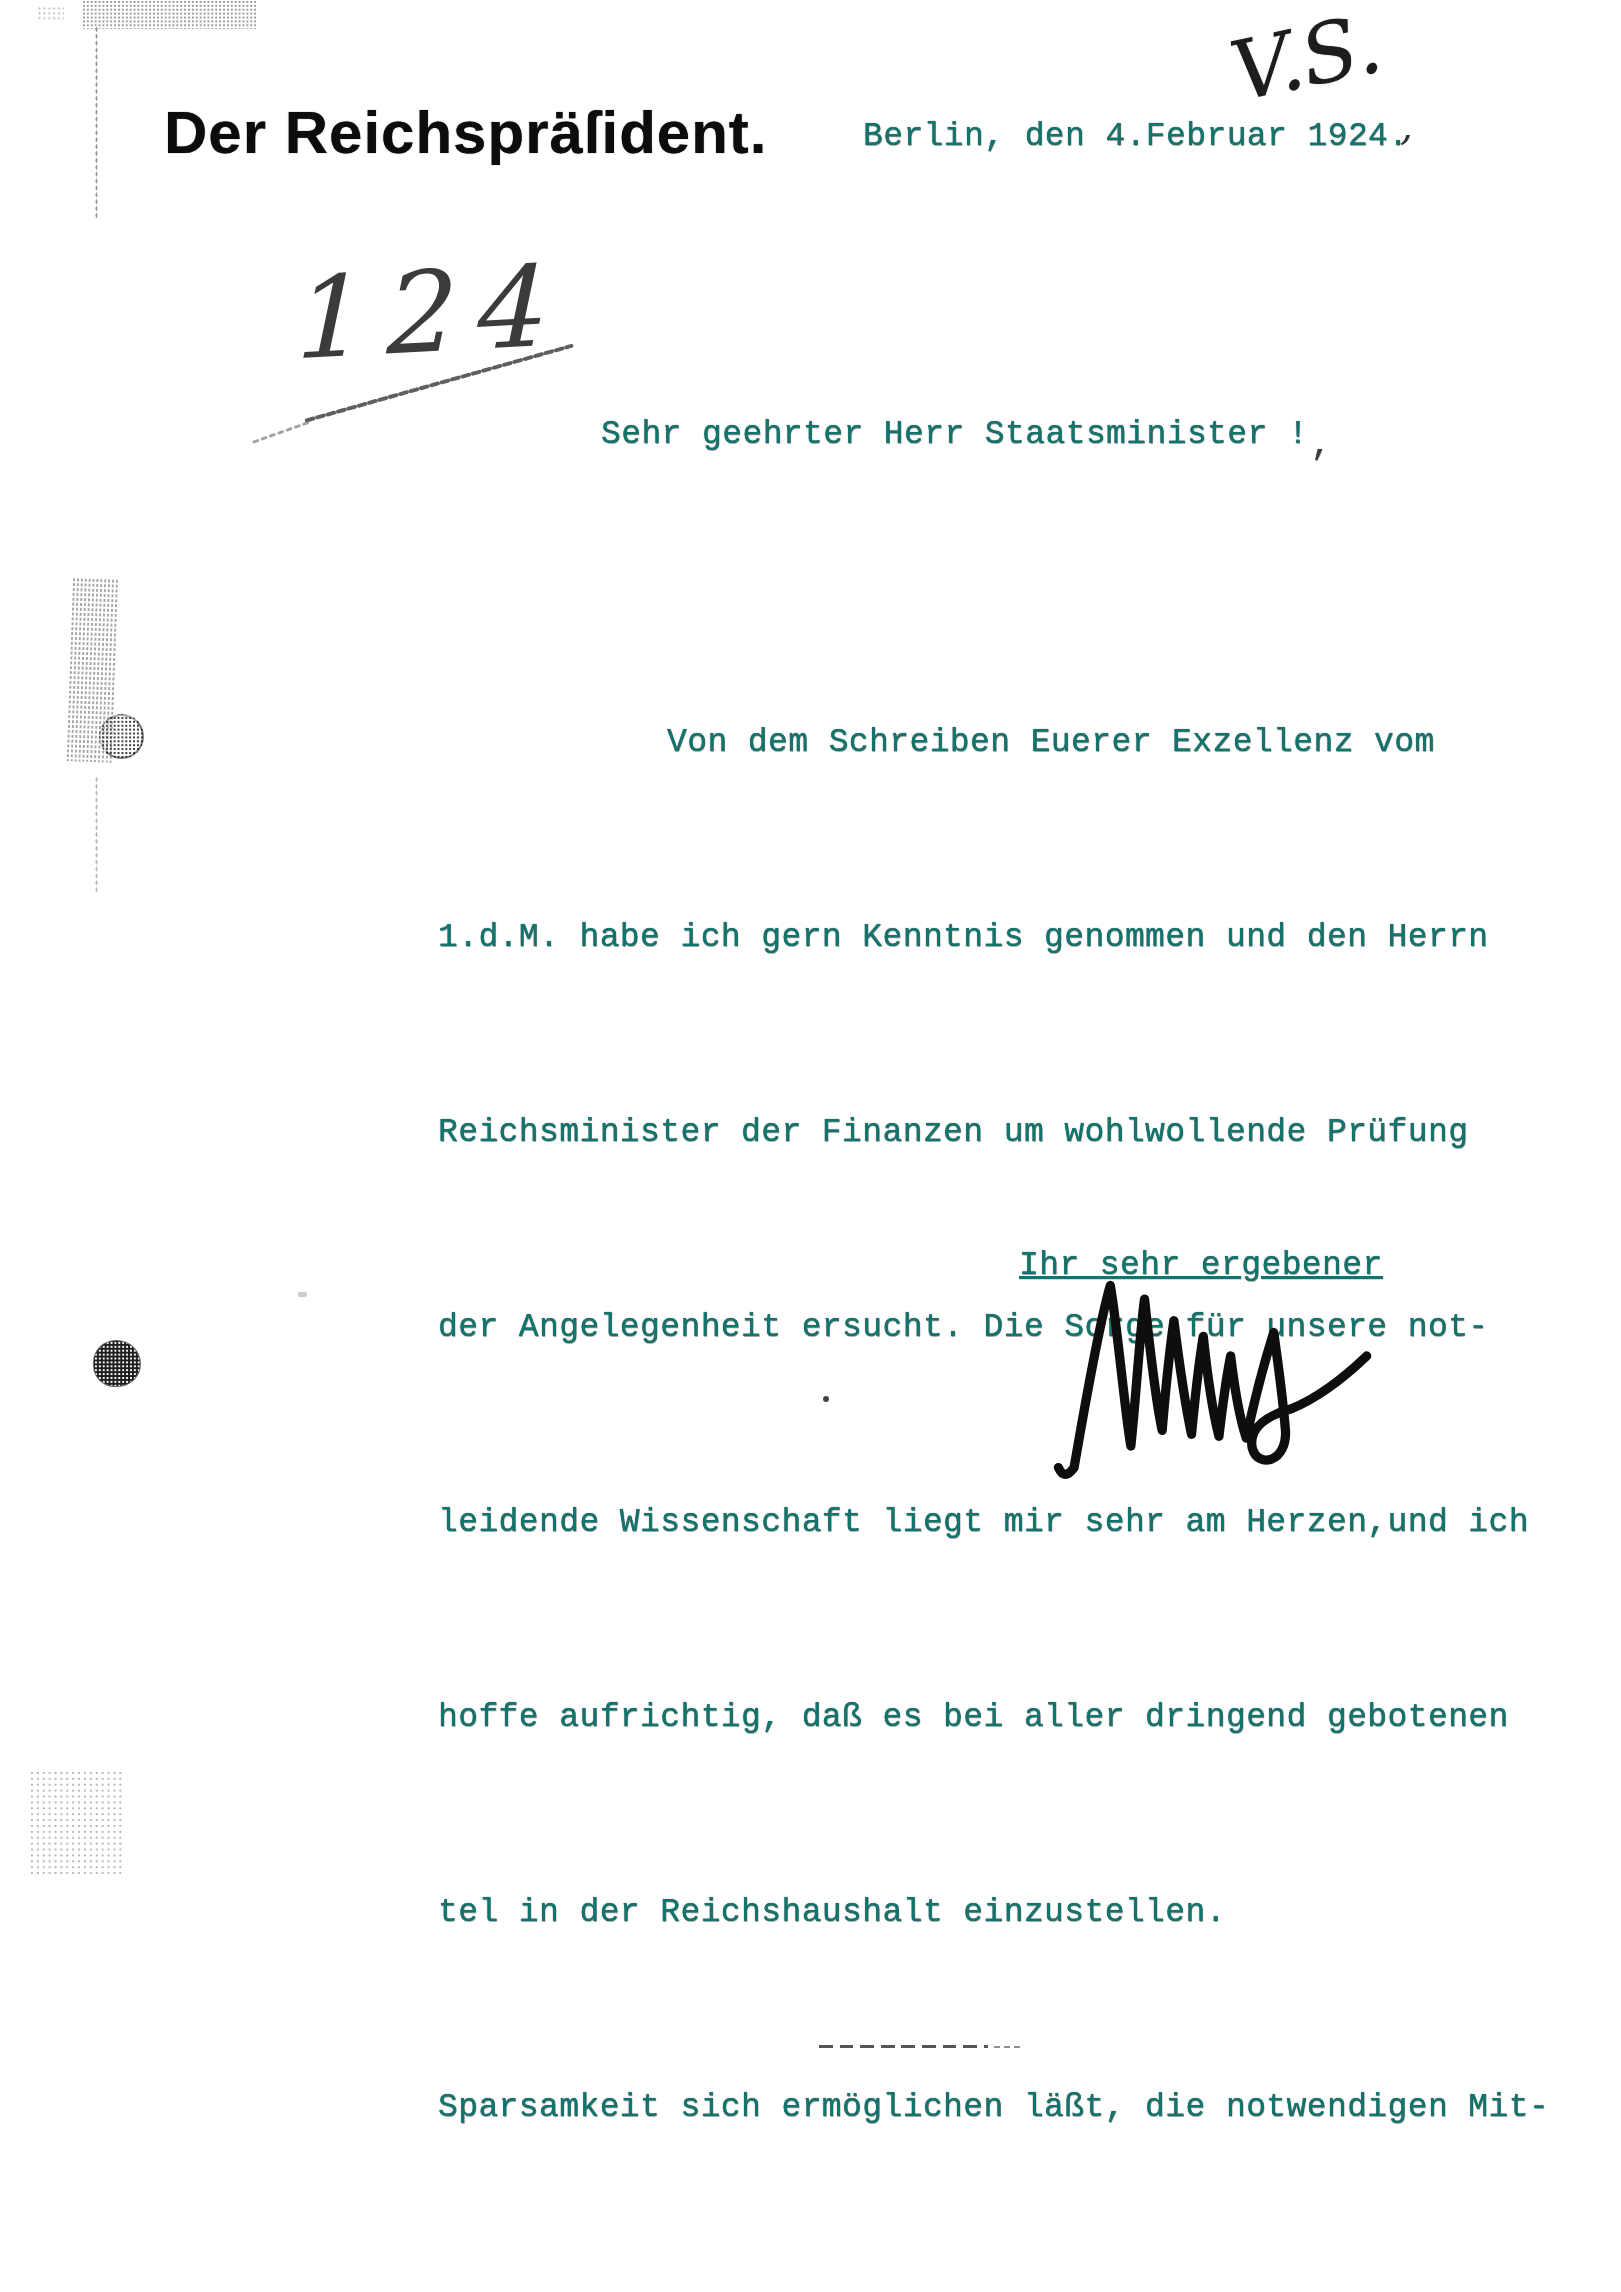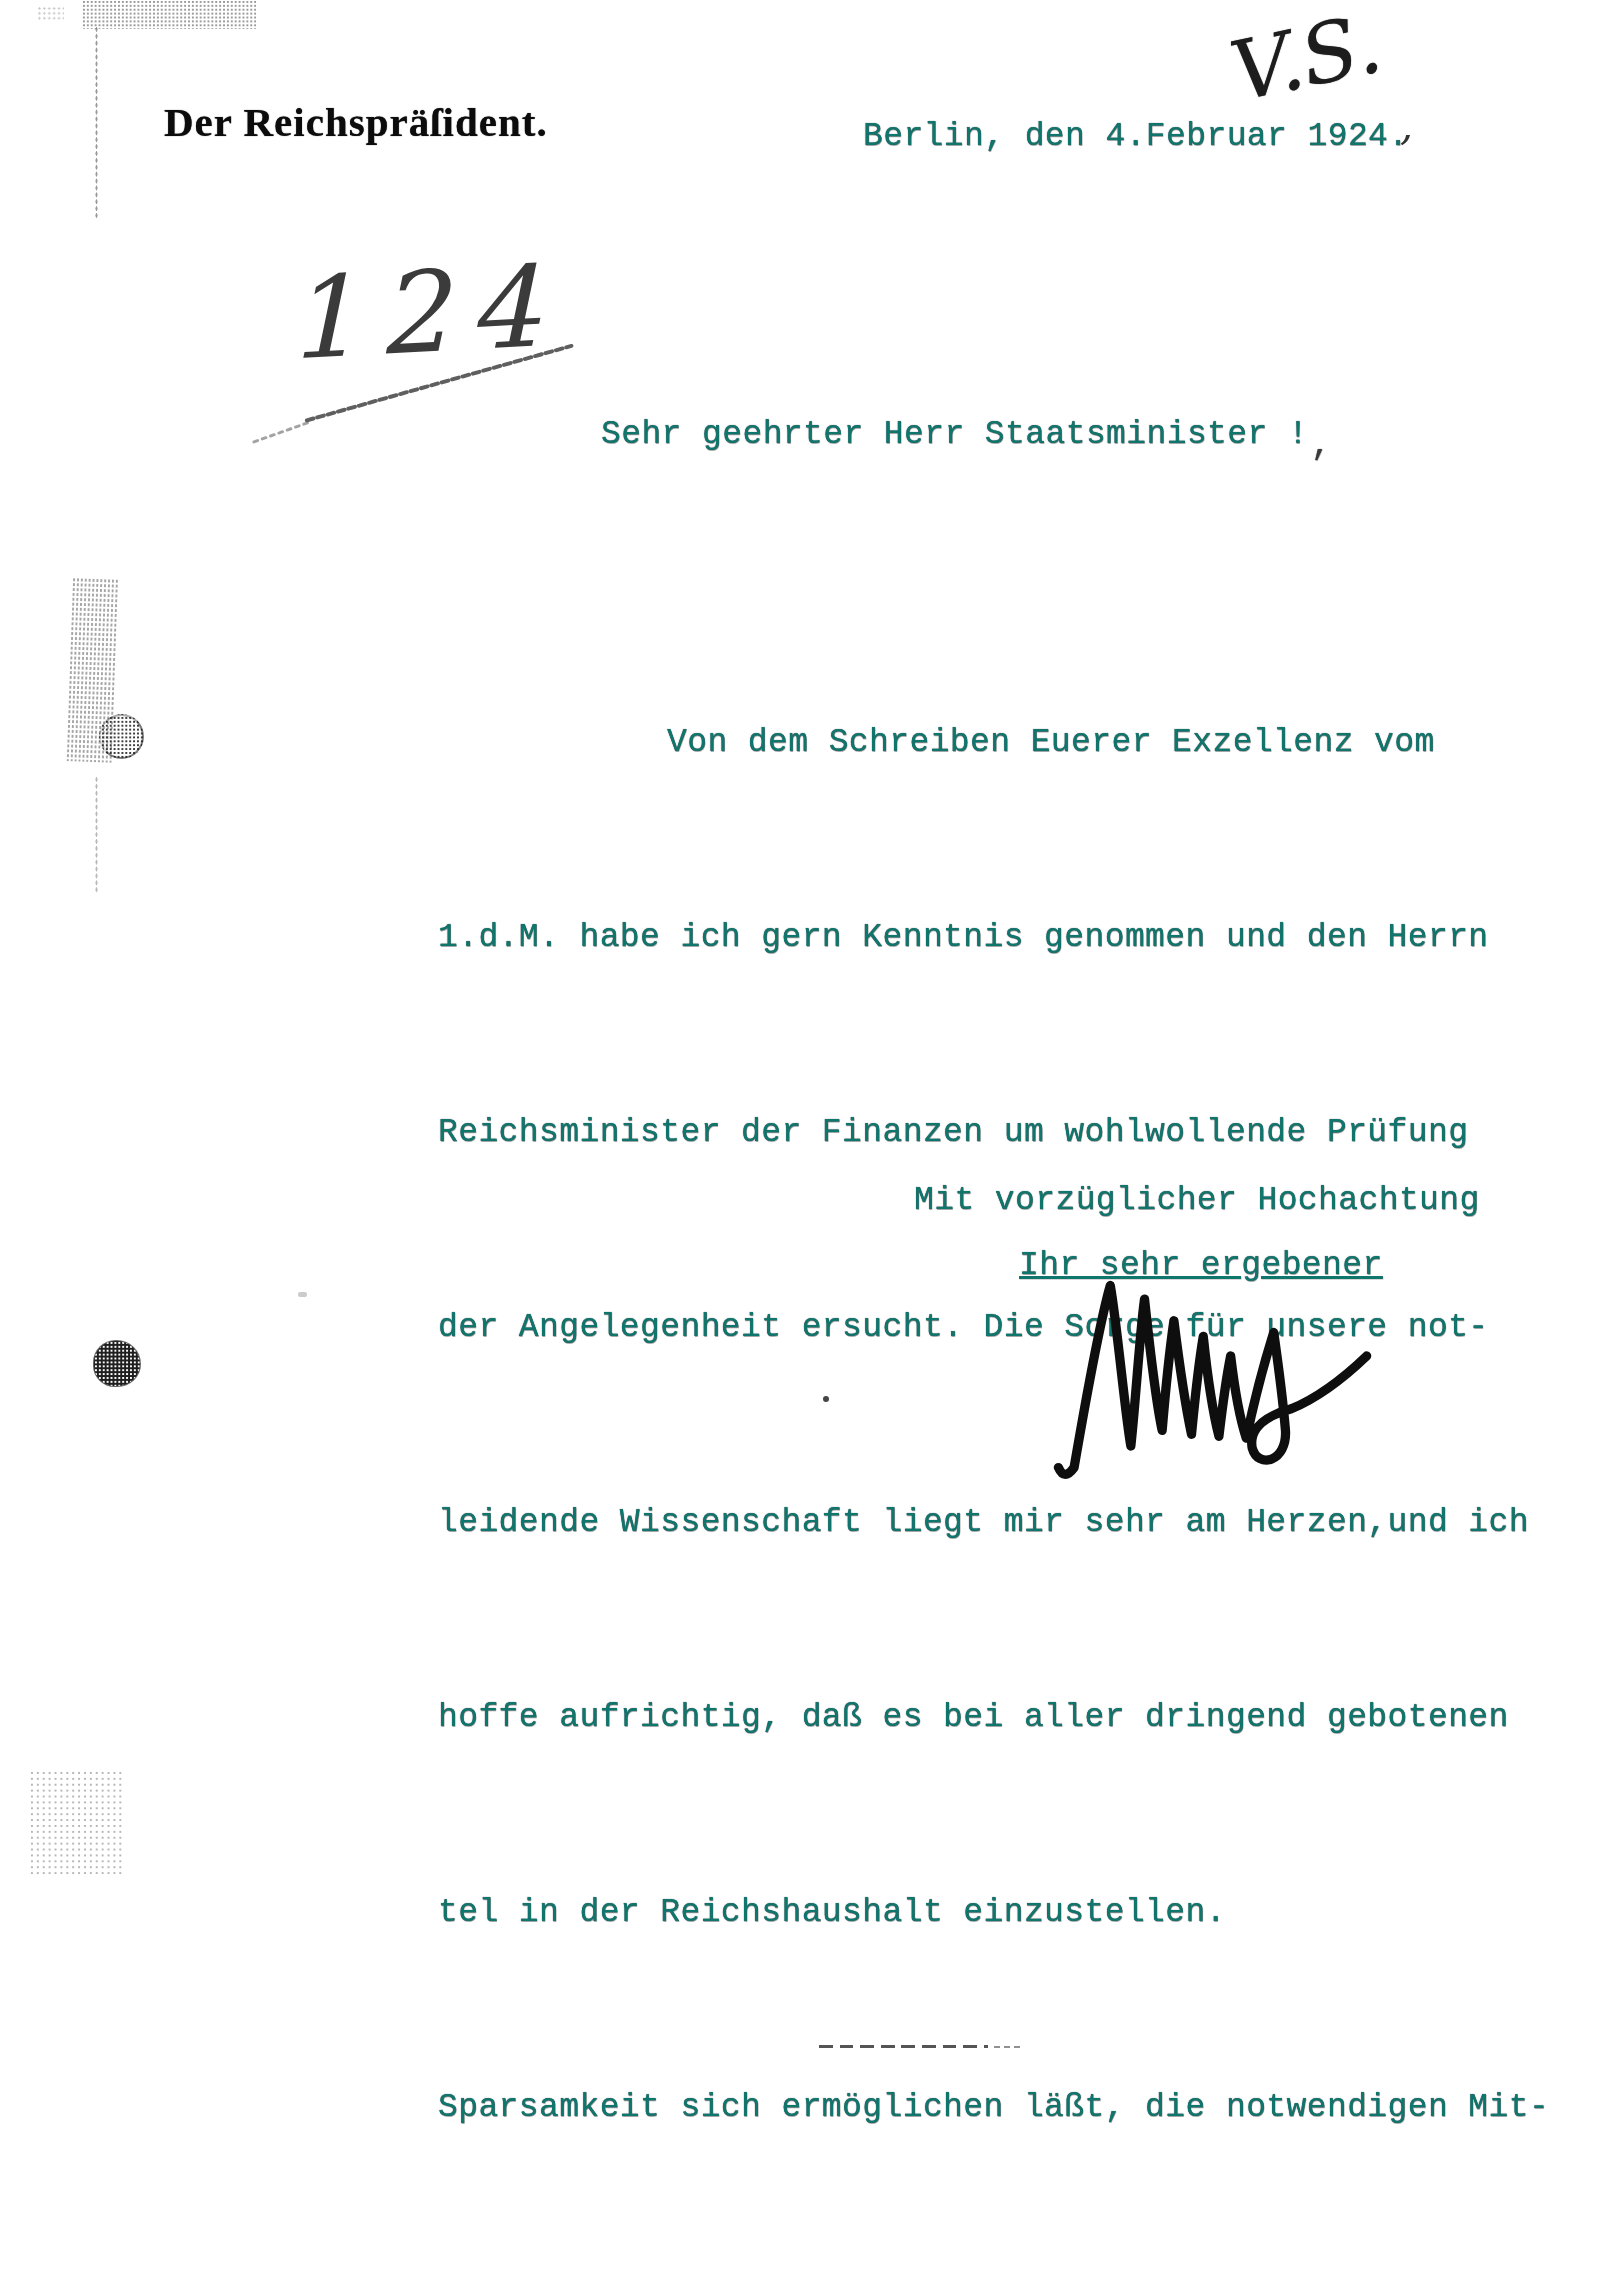--- a/index.html
+++ b/index.html
@@ -25,23 +25,23 @@
     left:438px; top:580px;
     width:1157px;
     line-height:65px;
   }
   .body-block .line{white-space:pre;}
   .body-block .line.indent{padding-left:229px;}
   
   .letterhead{
     position:absolute;
     left:164px; top:98px;
-    font-family:Liberation Serif, serif;
+    font-family:Liberation Sans, sans-serif;
     font-weight:bold;
-    font-size:41px;
+    font-size:60px;
     letter-spacing:1px;
     color:#0c0c0c;
     text-shadow:0 0 1px rgba(0,0,0,.8);
   }
   
   .hand{
     position:absolute;
     font-family:"DejaVu Serif","Liberation Serif",serif;
     font-style:italic;
     color:#1d1d1d;
@@ -156,21 +156,20 @@
     <div class="line indent">Von dem Schreiben Euerer Exzellenz vom</div>
     <div class="line">1.d.M. habe ich gern Kenntnis genommen und den Herrn</div>
     <div class="line">Reichsminister der Finanzen um wohlwollende Prüfung</div>
     <div class="line">der Angelegenheit ersucht. Die Sorge für unsere not-</div>
     <div class="line">leidende Wissenschaft liegt mir sehr am Herzen,und ich</div>
     <div class="line">hoffe aufrichtig, daß es bei aller dringend gebotenen</div>
     <div class="line">tel in der Reichshaushalt einzustellen.</div>
     <div class="line">Sparsamkeit sich ermöglichen läßt, die notwendigen Mit-</div>
   </div>
 
-  <div class="tw" style="left:914px;top:1182px;">Mit vorzüglicher Hochachtung</div>
   <div class="tw" style="left:1019px;top:1247px;text-decoration:underline;">Ihr sehr ergebener</div>
 
   <svg class="overlay" style="left:1029px;top:1264px;" width="372" height="274" viewBox="0 0 380 280">
     <path d="M30,208 Q36,222 46,208
              C56,150 72,60 83,22
              C90,62 98,152 104,186
              C109,140 113,72 118,36
              C124,92 130,142 136,170
              C140,122 144,86 148,58
              C154,106 160,146 166,174

